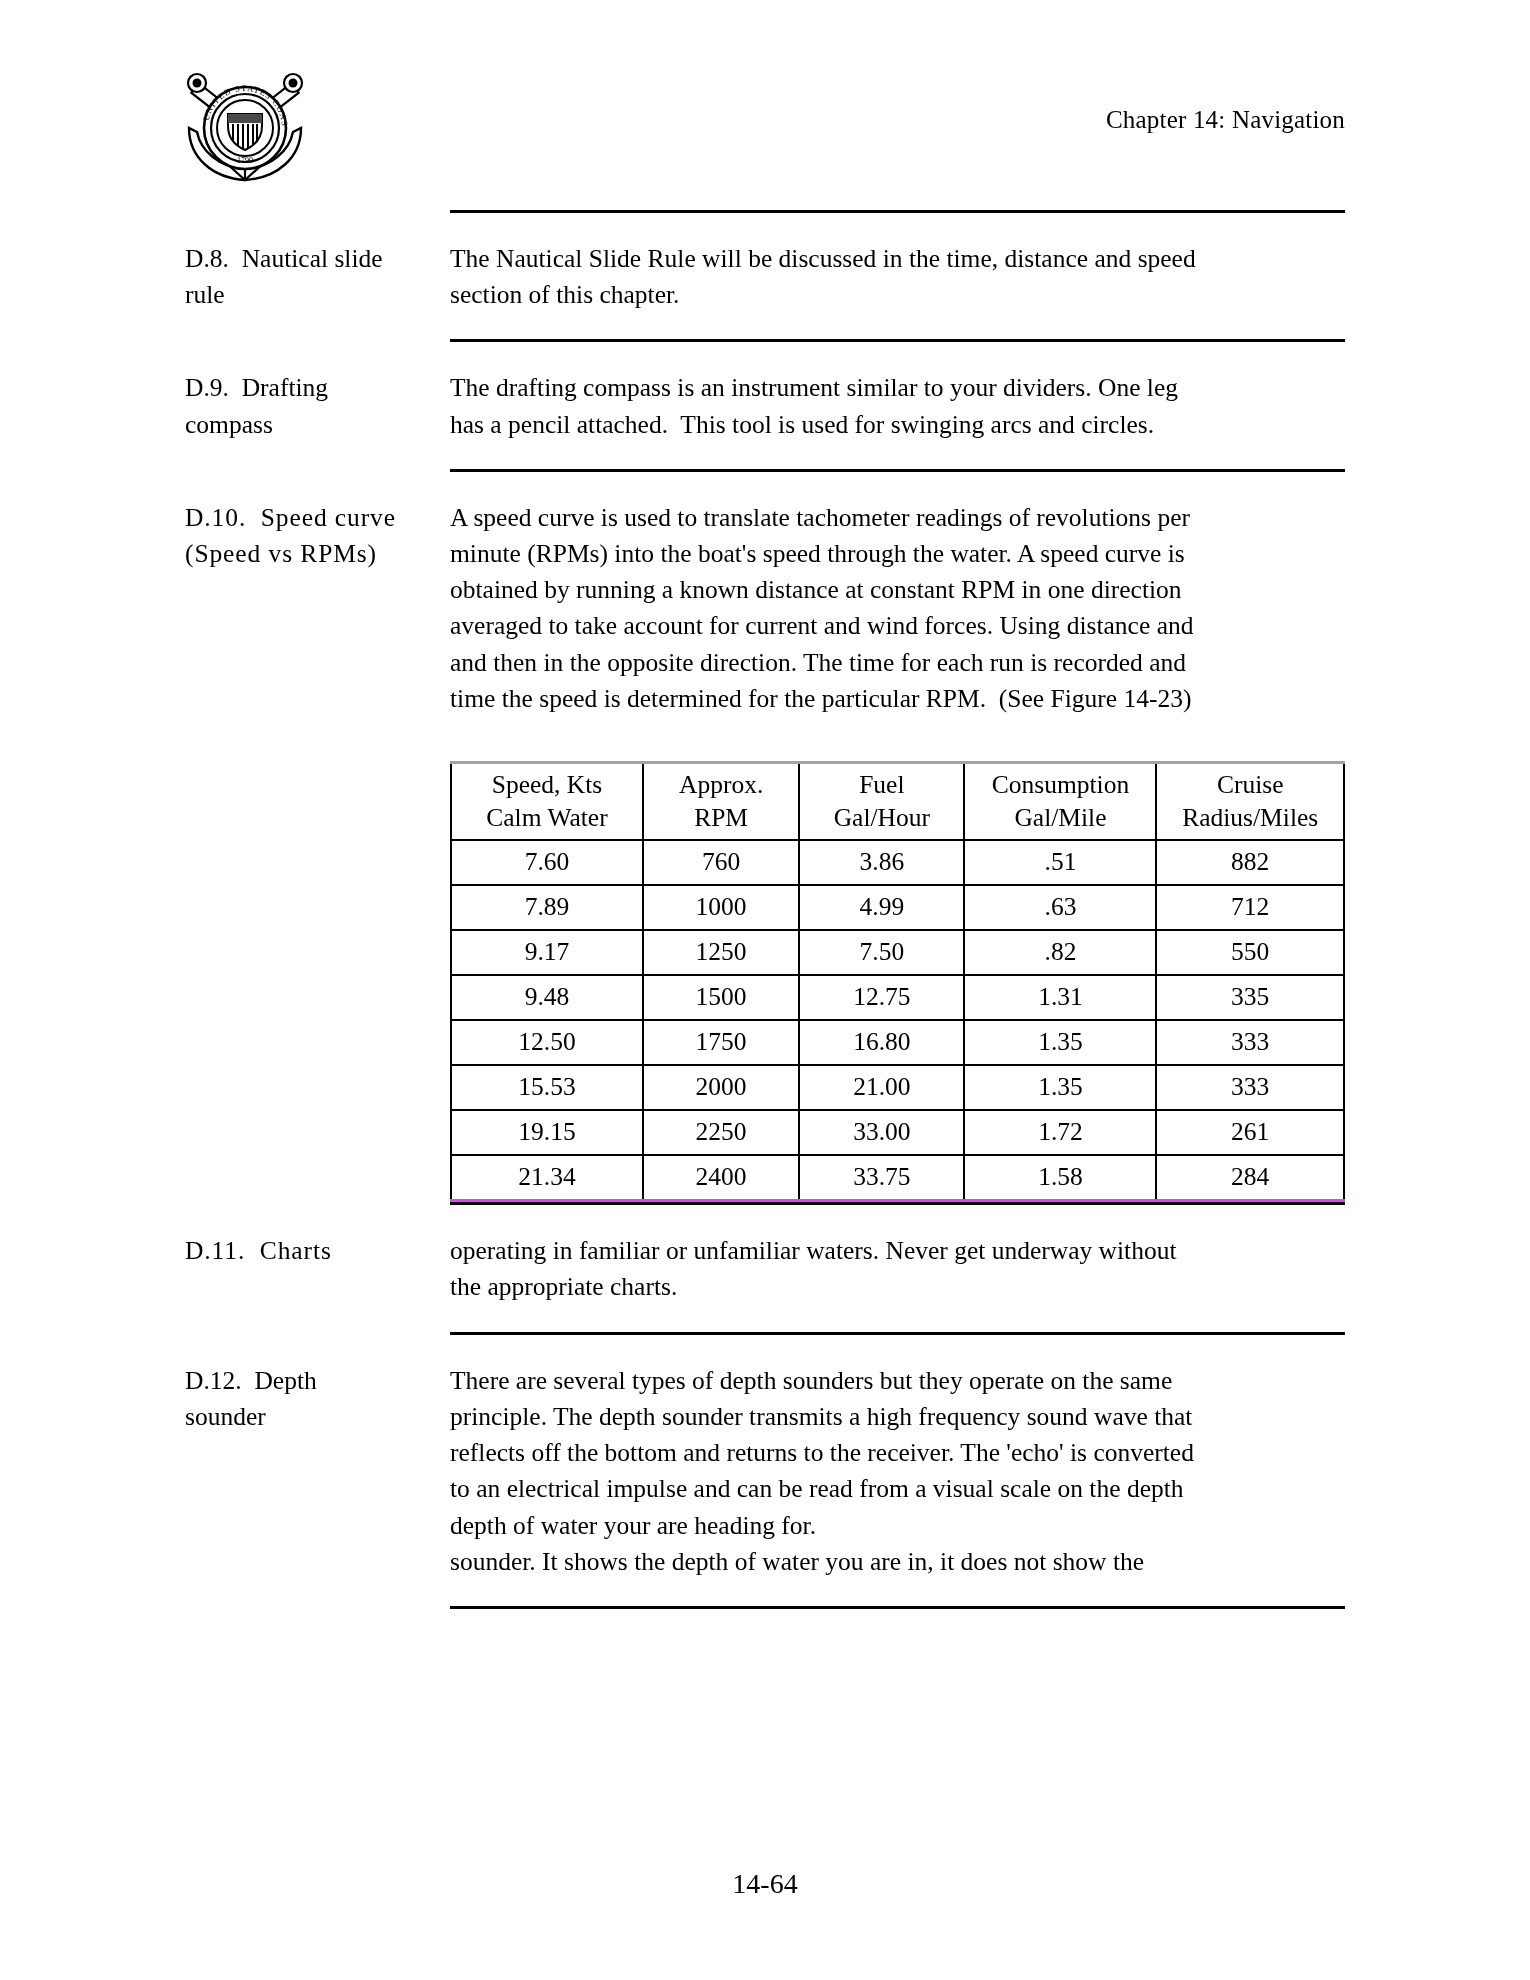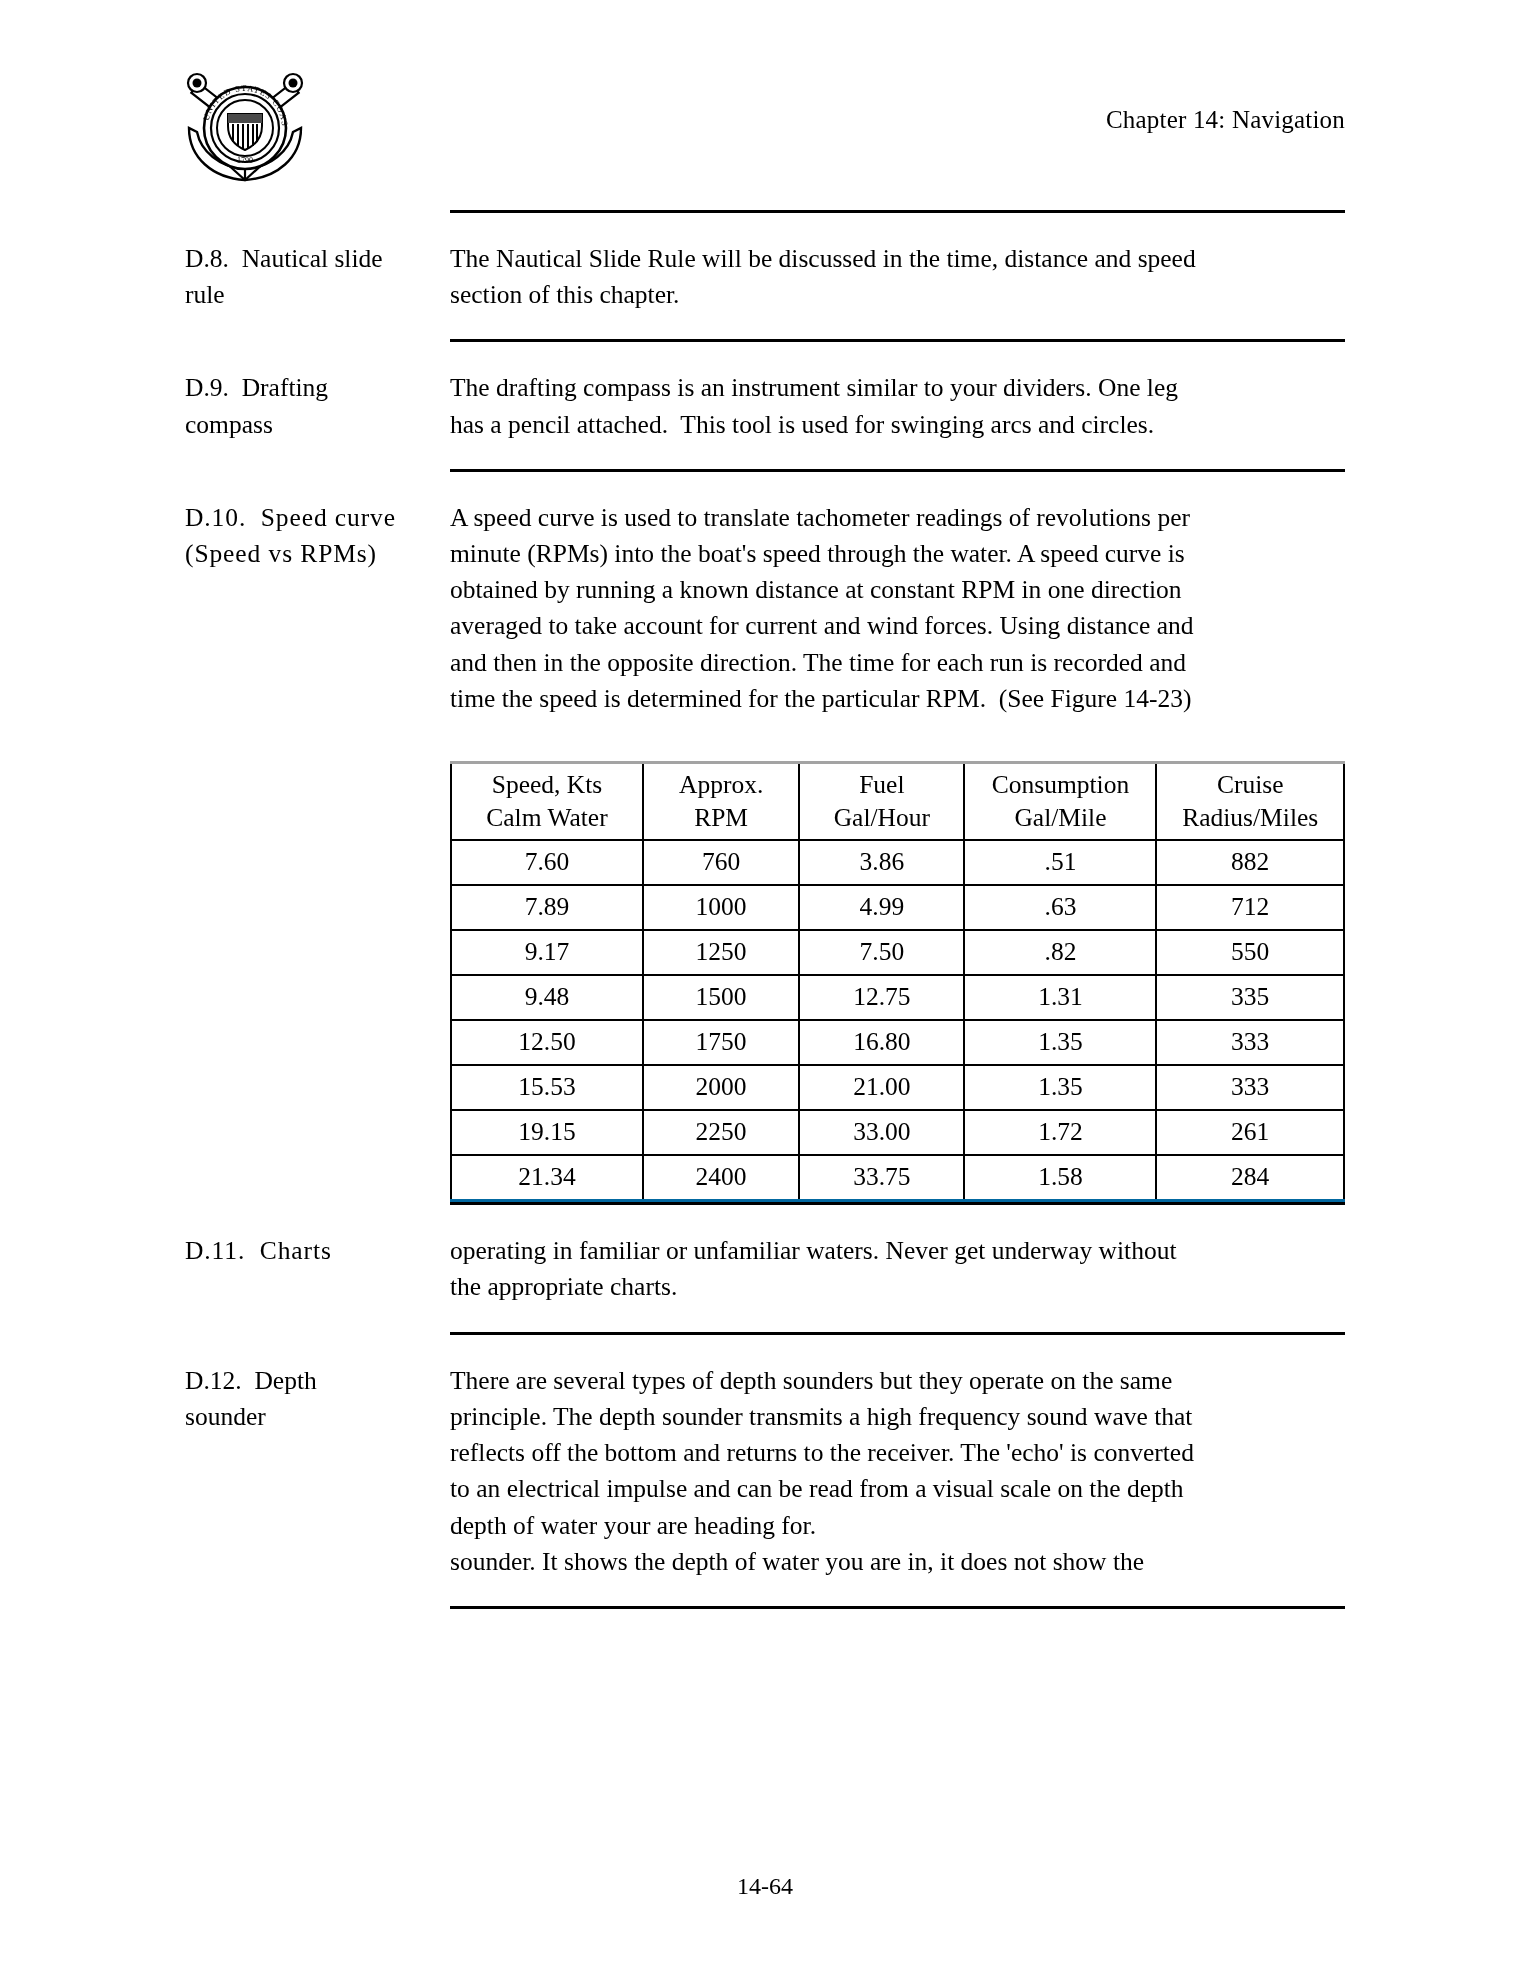--- a/index.html
+++ b/index.html
@@ -110,21 +110,21 @@
     padding: 3px 4px;
     line-height: 1.28;
   }
   table.speed-table thead th {
     border-top: 3px solid #a3a3a3;
     padding-top: 5px;
     padding-bottom: 5px;
   }
   table.speed-table thead th span { display: block; white-space: pre; }
   table.speed-table tbody td { height: 37px; }
-  table.speed-table tbody tr:last-child td { border-bottom: 3px solid #0369a1; }
+  table.speed-table tbody tr:last-child td { border-bottom: 3px solid #d946ef; }
   col.c1 { width: 21.5%; }
   col.c2 { width: 17.5%; }
   col.c3 { width: 18.5%; }
   col.c4 { width: 21.5%; }
   col.c5 { width: 21.0%; }
 
   .fig-caption {
     margin-left: 450px;
     margin-right: 185px;
     text-align: center;
@@ -136,21 +136,21 @@
   }
   .fig-caption span { display: block; }
 
   
   .footer {
     position: absolute;
     left: 0;
     bottom: 80px;
     width: 1530px;
     text-align: center;
-    font-size: 24px;
+    font-size: 28px;
   }
 </style>
 </head>
 <body>
 
 <div class="page">
 
   <div class="header">
 
     <div class="seal">

